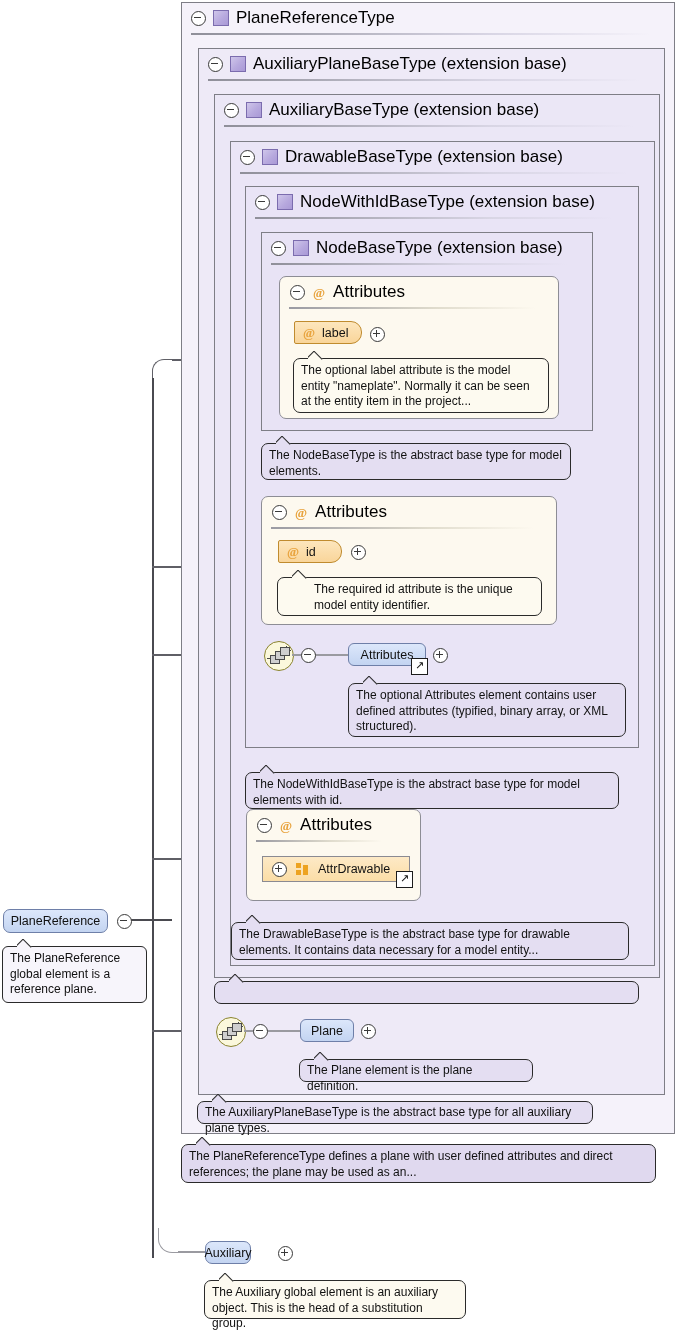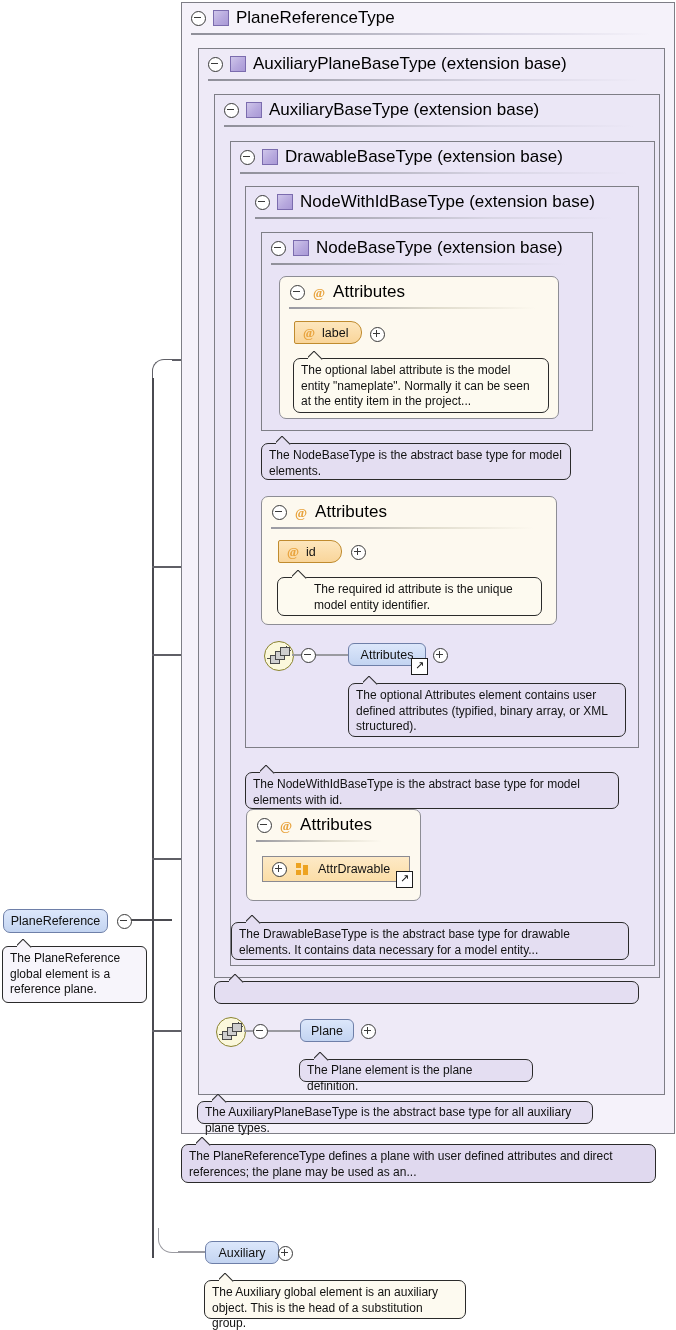--- a/index.html
+++ b/index.html
@@ -367,21 +367,21 @@
   <div class="anno purple" style="left:197px;top:1101px;width:396px;height:23px;padding-top:3px;">
     <div class="notch"></div>
     <span>The AuxiliaryPlaneBaseType is the abstract base type for all auxiliary plane types.</span>
   </div>
 
   <div class="anno purple2" style="left:181px;top:1144px;width:475px;height:39px;">
     <div class="notch"></div>
     <span>The PlaneReferenceType defines a plane with user defined attributes and direct references; the plane may be used as an...</span>
   </div>
 
-  <div class="elpill global" style="left:205px;top:1241px;width:74px;justify-content:center;">
+  <div class="elpill global" style="left:205px;top:1241px;width:46px;justify-content:center;">
     <span>Auxiliary</span>
   </div>
   <span class="pm plus" style="position:absolute;left:278px;top:1246px;"></span>
   <div class="anno cream" style="left:204px;top:1280px;width:262px;height:39px;">
     <div class="notch"></div>
     <span>The Auxiliary global element is an auxiliary object. This is the head of a substitution group.</span>
   </div>
 
   <div class="elpill global" style="left:3px;top:909px;width:105px;height:24px;">
     <span>PlaneReference</span>

